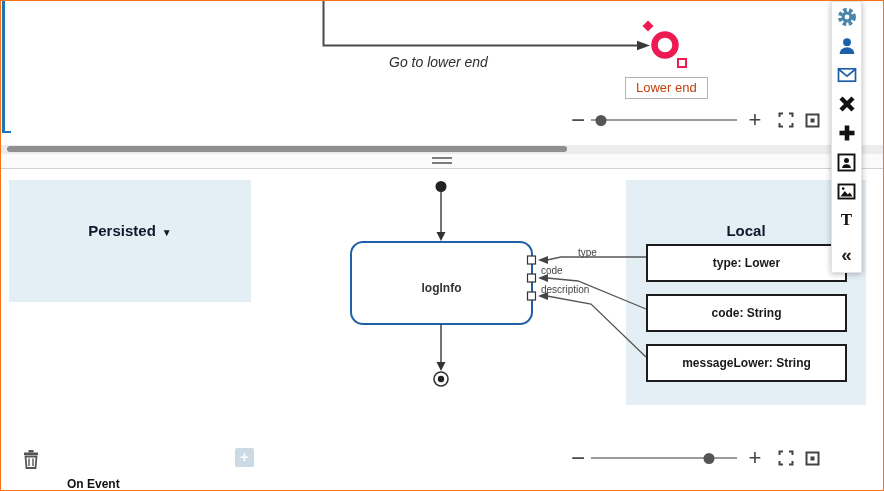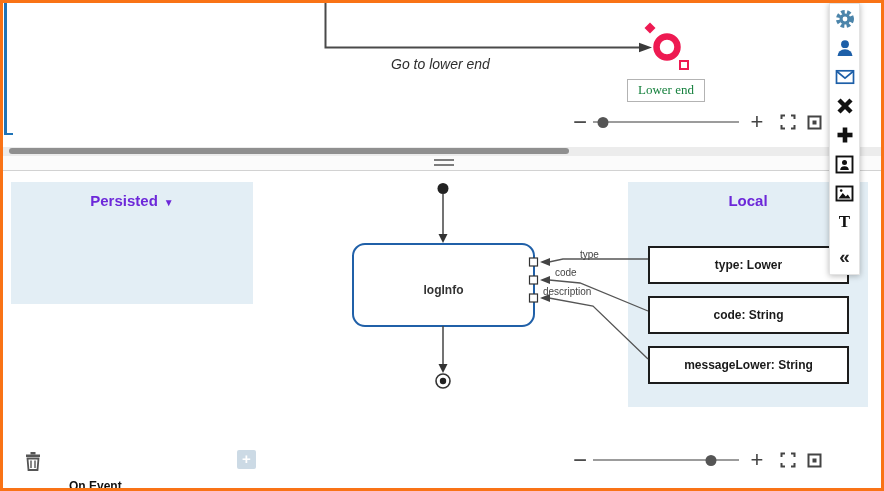--- a/index.html
+++ b/index.html
@@ -1,50 +1,50 @@
 <!DOCTYPE html>
 <html><head>
 <meta charset="utf-8">
 <style>
   * { margin:0; padding:0; box-sizing:border-box; }
   html,body { background:#fff; }
   .page {
     position:relative; width:884px; height:491px;
-    border:3px solid #f97316; background:#fff; overflow:hidden;
+    border:1px solid #f97316; background:#fff; overflow:hidden;
     font-family:"Liberation Sans", sans-serif; color:#2b2b2b;
   }
   
   .top-canvas { position:absolute; left:0; top:0; width:884px; height:144px; background:#fff; }
   .canvas-blue-left { position:absolute; left:1px; top:0; width:3px; height:132px; background:#1f74b8; }
   .canvas-blue-corner { position:absolute; left:1px; top:130px; width:9px; height:2px; background:#1f74b8; }
   .top-svg { position:absolute; left:0; top:0; }
   .transition-label { position:absolute; left:388px; top:53px; font-style:italic; font-size:14px; color:#2e2e2e; }
   .endnode-label { position:absolute; left:624px; top:76px; background:#fff; border:1px solid #b3b3b3;
-    padding:2px 10px 3px; font-size:13px; color:#15803d; white-space:nowrap;font-family:Liberation Serif, serif; }
+    padding:2px 10px 3px; font-size:13px; color:#c2410c; white-space:nowrap; }
   
   .zoom-row { position:absolute; display:flex; align-items:center; height:24px; color:#444; }
   .zoom-row.top { left:566px; top:107px; }
   .zoom-row.bottom { left:566px; top:277px; }
   .zoom-minus { font-size:24px; width:22px; text-align:center; line-height:22px; cursor:pointer; }
   .zoom-plus  { font-size:22px; width:24px; text-align:center; line-height:22px; cursor:pointer; margin-left:4px;}
   .zoom-track { position:relative; width:146px; height:2px; background:#9c9c9c; margin:0 2px; }
   .zoom-dot { position:absolute; top:-4.5px; width:11px; height:11px; border-radius:50%; background:#555; transform:translateX(-50%); }
   .zoom-icon { margin-left:11px; display:flex; align-items:center; cursor:pointer; }
   
   .hscrollbar { position:absolute; left:0; top:144px; width:884px; height:9px; background:#ececec; }
   .hscroll-thumb { position:absolute; left:6px; top:1px; width:560px; height:6px; background:#8f8f8f; border-radius:3px; }
   .splitter { position:absolute; left:0; top:153px; width:884px; height:14px; background:#fbfbfb; }
   .splitter-handle { position:absolute; left:431px; top:3px; width:20px; height:7px;
     border-top:2px solid #7d7d7d; border-bottom:2px solid #7d7d7d; cursor:row-resize; }
   
   .bottom-panel { position:absolute; left:0; top:167px; width:884px; height:324px; background:#fff; border-top:1px solid #d2d2d2; }
   .blue-panel { position:absolute; background:#e3eef5; }
   .persisted-panel { left:8px; top:11px; width:242px; height:122px; }
   .local-panel { left:625px; top:11px; width:240px; height:225px; }
-  .panel-title { text-align:center; font-size:15px; font-weight:bold; color:#6d28d9; padding-top:10px; }
+  .panel-title { text-align:center; font-size:15px; font-weight:bold; color:#0f172a; padding-top:42px; }
   .caret { font-size:10px; margin-left:6px; }
   .local-item { position:absolute; left:20px; width:201px; height:38px; background:#fff; border:2px solid #1c1c1c;
     display:flex; align-items:center; justify-content:center; font-size:12px; font-weight:bold; color:#1a1a1a; cursor:default; }
   .diagram-svg { position:absolute; left:0; top:0; }
   .state-label { position:absolute; left:350px; top:73px; width:181px; height:92px;
     display:flex; align-items:center; justify-content:center; font-size:12px; font-weight:bold; color:#333; }
   .port-label { position:absolute; font-size:10px; color:#444; white-space:nowrap; }
   
   .trash-btn { position:absolute; left:20px; top:279px; width:20px; height:22px; cursor:pointer; }
   .event-input { position:absolute; left:56px; top:278px; width:174px; height:21px; border:none;
@@ -142,21 +142,21 @@
       <polygon points="547,123 547,131 537,127" fill="#444"></polygon>
 
       <line x1="440" y1="155" x2="440" y2="194" stroke="#444" stroke-width="1.5"></line>
       <polygon points="435.5,193 444.5,193 440,202" fill="#333"></polygon>
       <circle cx="440" cy="210" r="7" fill="#fff" stroke="#333" stroke-width="1.6"></circle>
       <circle cx="440" cy="210" r="3.2" fill="#222"></circle>
     </svg>
 
     <div class="state-label">logInfo</div>
     <div class="port-label" style="left:540px; top:78px;padding-left:37px;">type</div>
-    <div class="port-label" style="left:540px; top:96px;margin-left:12px;">code</div>
+    <div class="port-label" style="left:540px; top:96px;">code</div>
     <div class="port-label" style="left:540px; top:115px;">description</div>
 
     <div class="trash-btn">
       <svg width="20" height="22">
         <rect x="7.5" y="2" width="5" height="2.5" fill="#555"></rect>
         <rect x="3" y="4.5" width="14" height="2.5" fill="#555"></rect>
         <path d="M4.5,8.5 h11 l-1,11.5 h-9 z" fill="none" stroke="#555" stroke-width="1.8"></path>
         <line x1="8" y1="10.5" x2="8" y2="18" stroke="#555" stroke-width="1.4"></line>
         <line x1="12" y1="10.5" x2="12" y2="18" stroke="#555" stroke-width="1.4"></line>
       </svg>

